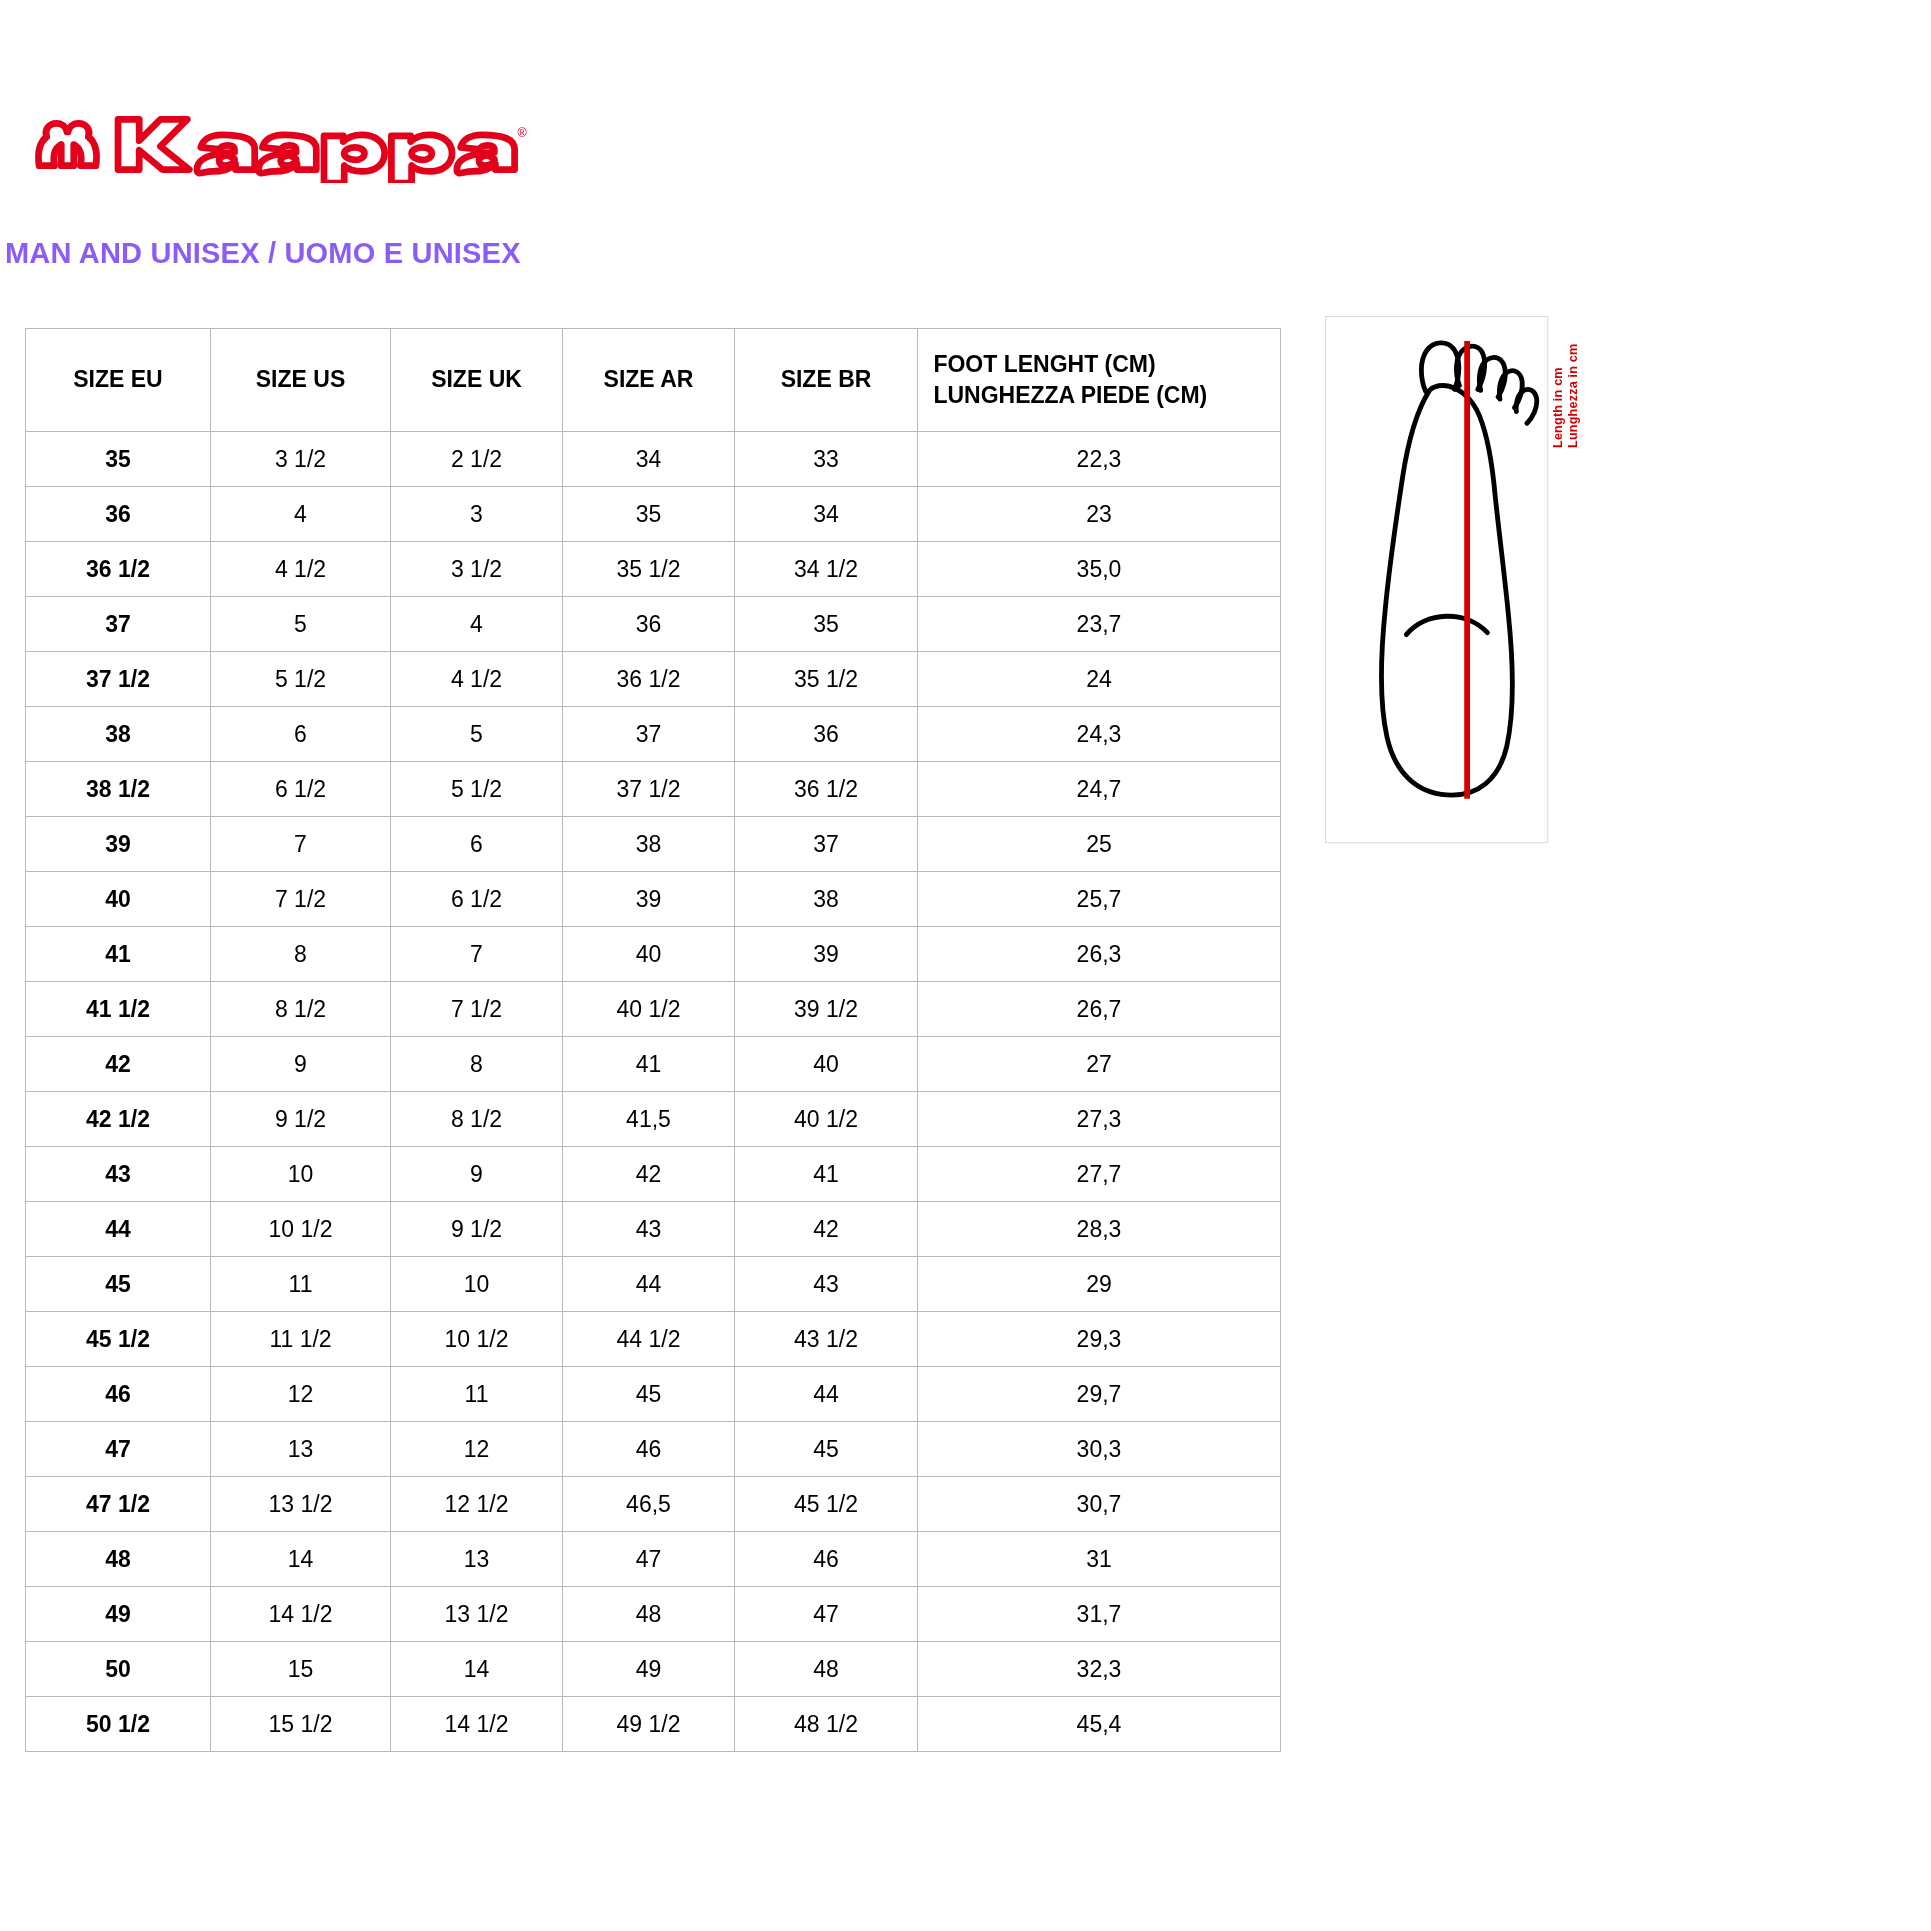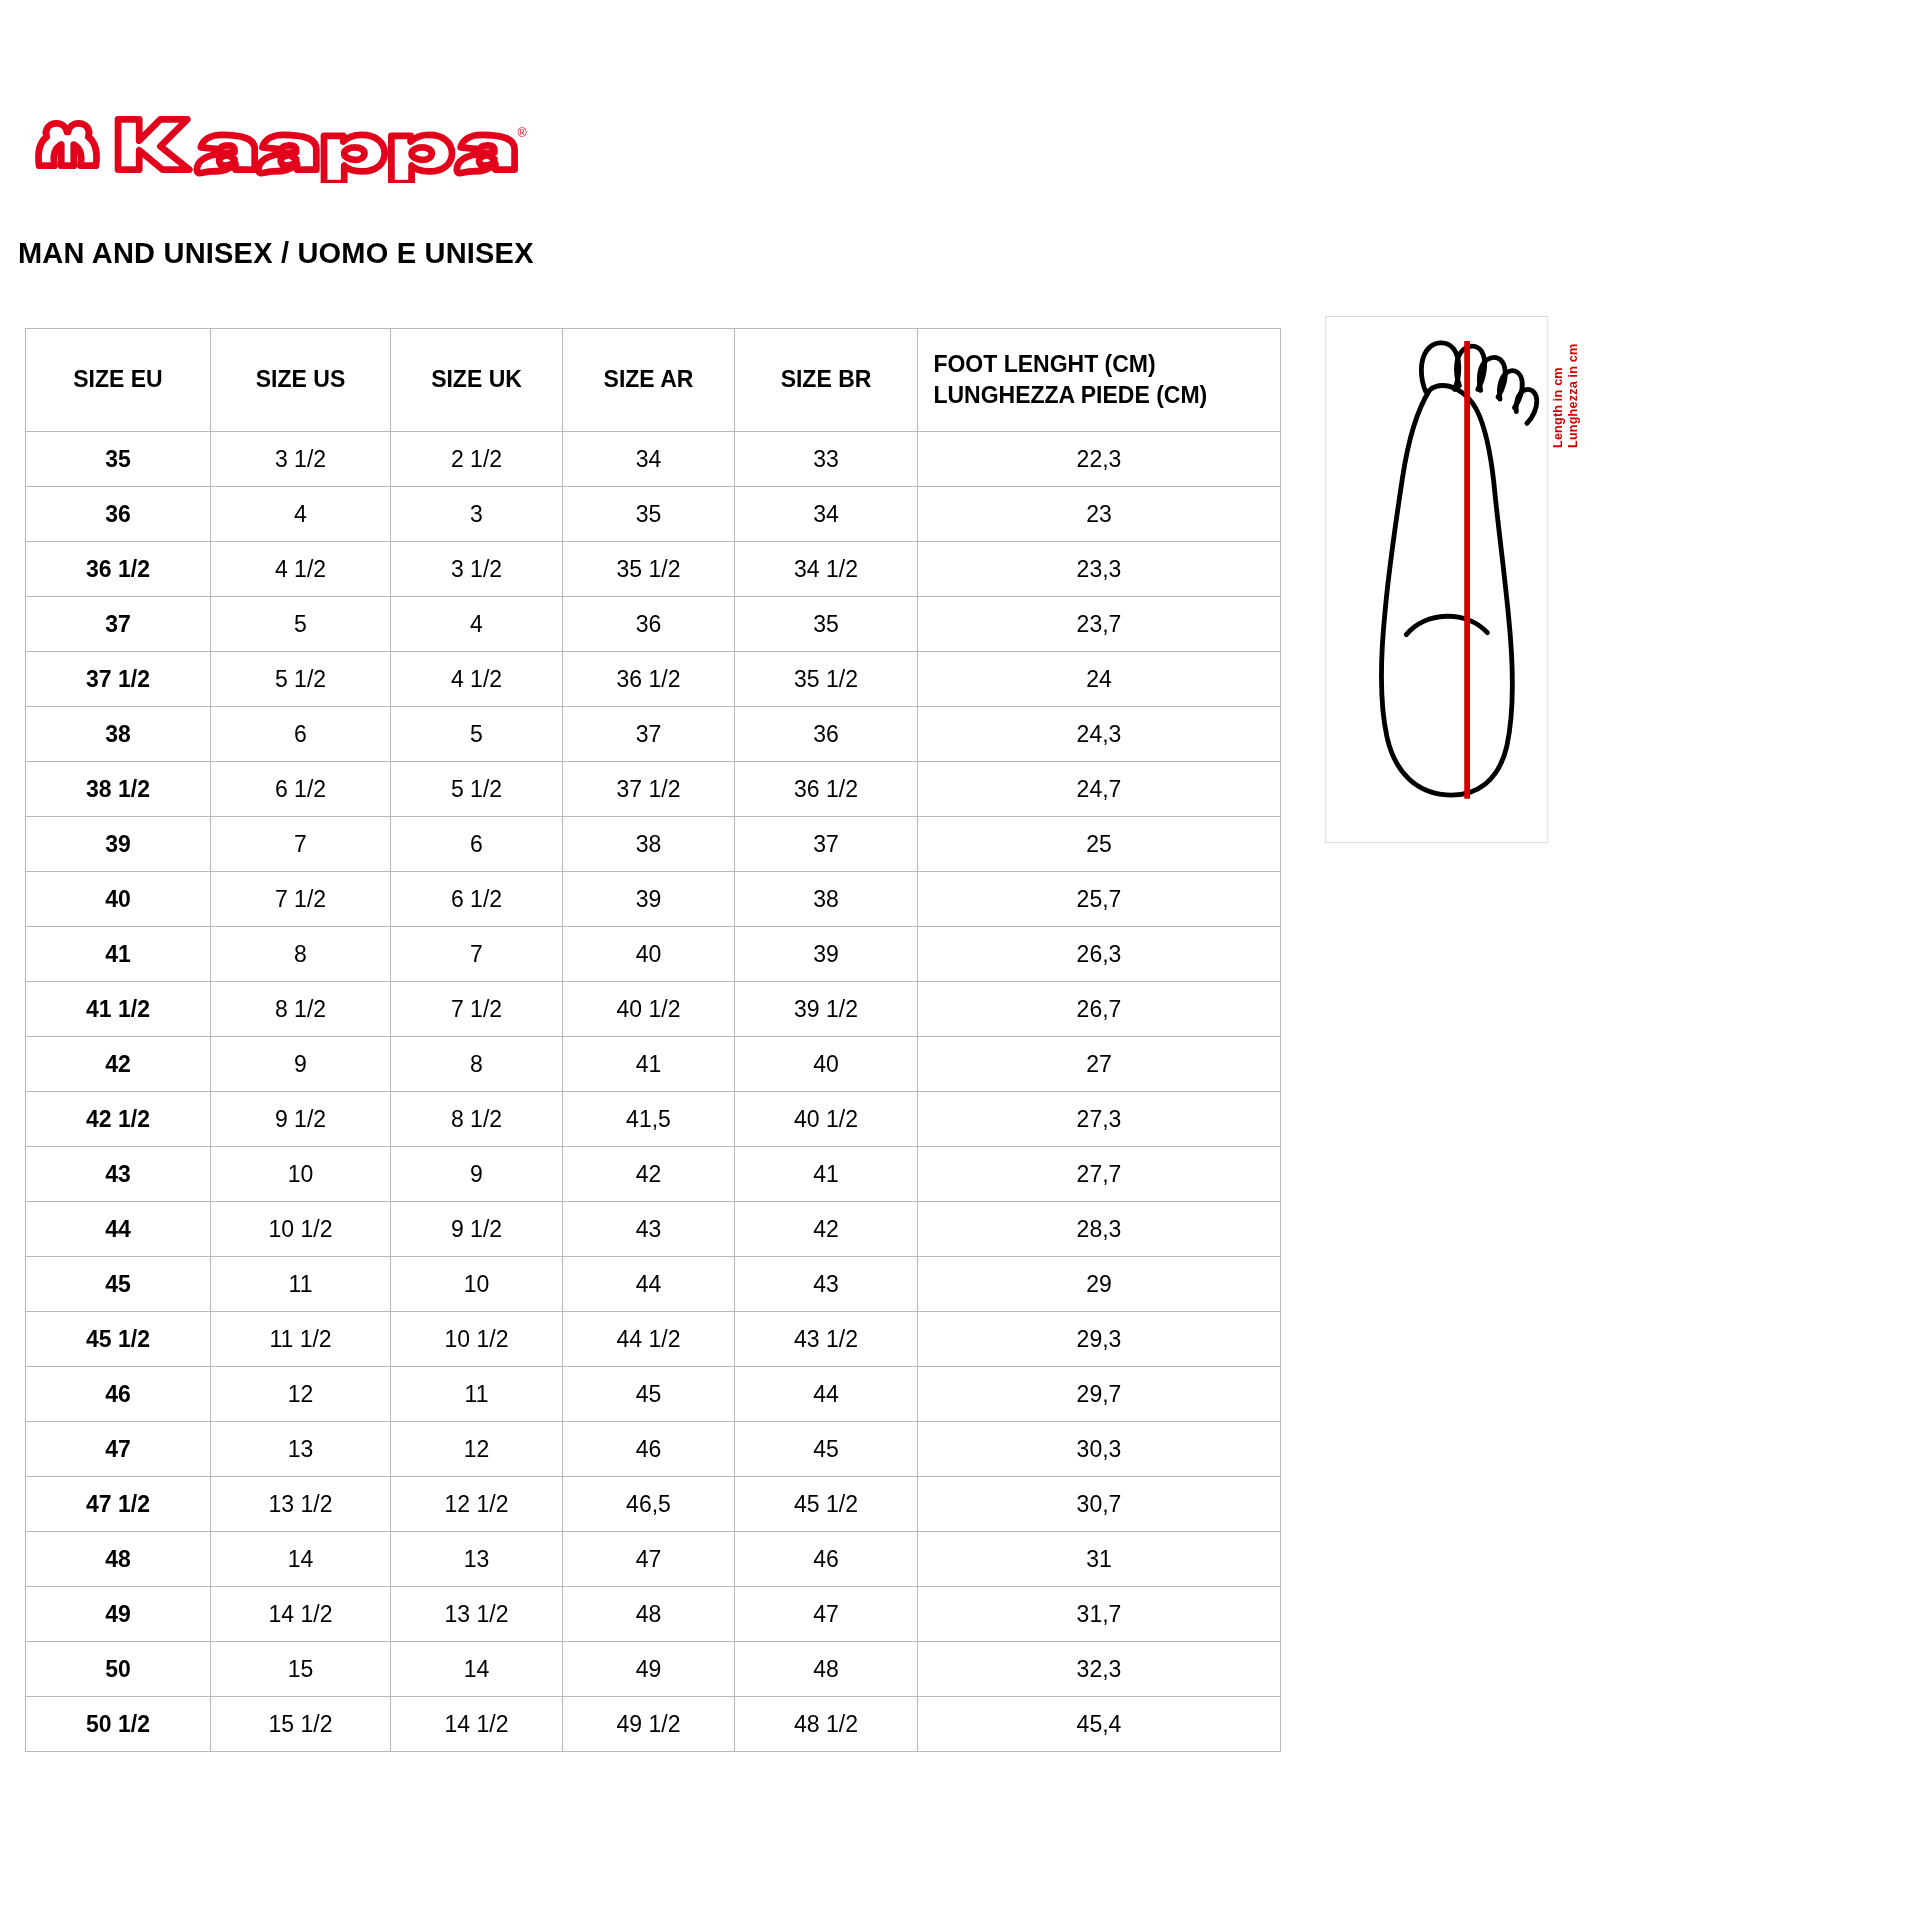--- a/index.html
+++ b/index.html
@@ -24,26 +24,26 @@
     left: 17.4px;
     top: 106px;
     width: 512px;
     height: 77px;
   }
   .logo-svg { display: block; }
 
   
   .page-title {
     position: absolute;
-    left: 18px;
+    left: 5px;
     top: 237px;
     font-size: 29px;
     font-weight: bold;
     letter-spacing: 0.2px;
-    color: #000000;
+    color: #8b5cf6;
     white-space: nowrap;
   }
 
   
   .table-wrap {
     position: absolute;
     left: 25px;
     top: 316px;
     width: 1255px;
     margin-top: 12px;
@@ -180,21 +180,21 @@
             <td>35</td>
             <td>34</td>
             <td>23</td>
           </tr>
           <tr>
             <td class="eu-col">36 1/2</td>
             <td>4 1/2</td>
             <td>3 1/2</td>
             <td>35 1/2</td>
             <td>34 1/2</td>
-            <td>23,3</td>
+            <td>35,0</td>
           </tr>
           <tr>
             <td class="eu-col">37</td>
             <td>5</td>
             <td>4</td>
             <td>36</td>
             <td>35</td>
             <td>23,7</td>
           </tr>
           <tr>

